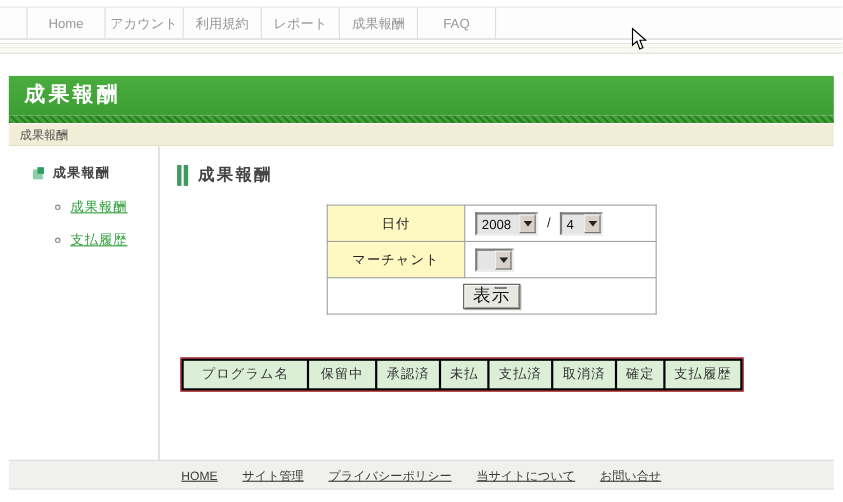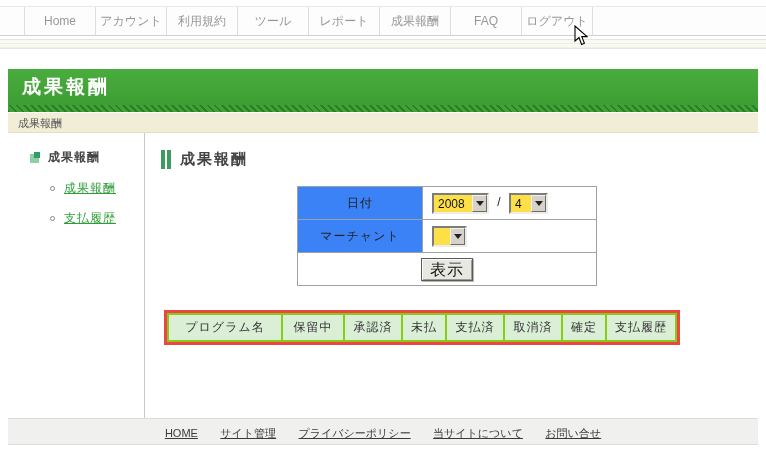--- a/index.html
+++ b/index.html
@@ -47,45 +47,45 @@
                letter-spacing:1px; cursor:pointer; }
 
   .main { flex:1; padding:16px 0 0 16px; }
   .heading { display:flex; align-items:center; height:20px; }
   .hbar { width:4px; height:19px; background:#3f9a5f; margin-right:2px; }
   .heading-text { font-size:15px; font-weight:bold; color:#444; letter-spacing:2px; margin-left:7px; }
 
   
   .form-table { margin:17px 0 0 136px; width:300px; border-collapse:collapse; }
   .form-table td { border:1px solid #a0a0a0; height:33px; font-size:12px; color:#222; }
-  .td-label { width:125px; background:#3b82f6; text-align:center; letter-spacing:1px; }
+  .td-label { width:125px; background:#fef9c3; text-align:center; letter-spacing:1px; }
   .td-value { background:#fff; padding-left:9px; }
   .td-button { background:#fff; text-align:center; }
 
   .sel { display:inline-flex; height:21px; vertical-align:middle;
          border:2px solid; border-color:#7c7c7c #ececec #ececec #7c7c7c;
-         background:#fde047; cursor:pointer; }
+         background:#e5e5e5; cursor:pointer; }
   .sel-text { font-size:12px; color:#111; padding:1px 2px 0 4px; line-height:17px; }
   .sel-btn { width:15px; background:#d6d2ca; border:1px solid;
              border-color:#f4f1ea #6f6b63 #6f6b63 #f4f1ea;
              display:flex; align-items:center; justify-content:center; }
   .arrow-down { width:0; height:0; border-left:4px solid transparent;
                 border-right:4px solid transparent; border-top:5px solid #222; }
   .w-year .sel-text { width:38px; }
   .w-month .sel-text { width:20px; }
   .w-merchant .sel-text { width:16px; }
   .slash { font-size:12px; margin:0 5px; }
 
   .btn { display:inline-block; width:52px; height:23px; font-size:16px; color:#111;
          background:#e8e8e3; border:1px solid #5a5a5a;
          box-shadow:inset 1px 1px 0 #fbfbfb, inset -1px -1px 0 #9d9d96, 1px 1px 0 #b8b8b2;
          text-align:center; line-height:21px; cursor:pointer; letter-spacing:1px; }
 
   
-  .result-table { margin:24px 0 0 3px; border:3px solid #ef4444; background:#84cc16;
+  .result-table { margin:39px 0 0 3px; border:1px solid #ef4444; background:#000000;
                   border-collapse:separate; border-spacing:2px; }
   .result-table th { background:#daefd6; font-size:12px; font-weight:normal; color:#333;
                      height:25px; padding:0 8px; text-align:center; white-space:nowrap;
                      letter-spacing:1px; }
 
   
   .footer { height:27px; background:#f0f0ee; border-top:1px solid #dcdcdc;
             border-bottom:1px solid #dcdcdc; text-align:center; line-height:26px; }
   .footer a { font-size:11px; color:#3a3a3a; text-decoration:underline;
               margin:0 9px; cursor:pointer; }
@@ -94,25 +94,23 @@
   .cursor { position:absolute; left:574px; top:25px; width:14px; height:21px; pointer-events:none; z-index:10; }
 </style>
 </head>
 <body>
 
 <div class="topnav">
   <div class="topnav-spacer"></div>
   <div class="topnav-item">Home</div>
   <div class="topnav-item">アカウント</div>
   <div class="topnav-item">利用規約</div>
-  <div class="topnav-item">ツール</div>
   <div class="topnav-item">レポート</div>
   <div class="topnav-item">成果報酬</div>
   <div class="topnav-item">FAQ</div>
-  <div class="topnav-item">ログアウト</div>
 </div>
 <div class="subband"></div>
 
 <div class="container">
 
   <div class="banner">
     <div class="banner-title">成果報酬</div>
   </div>
   <div class="banner-hatch"></div>
 

